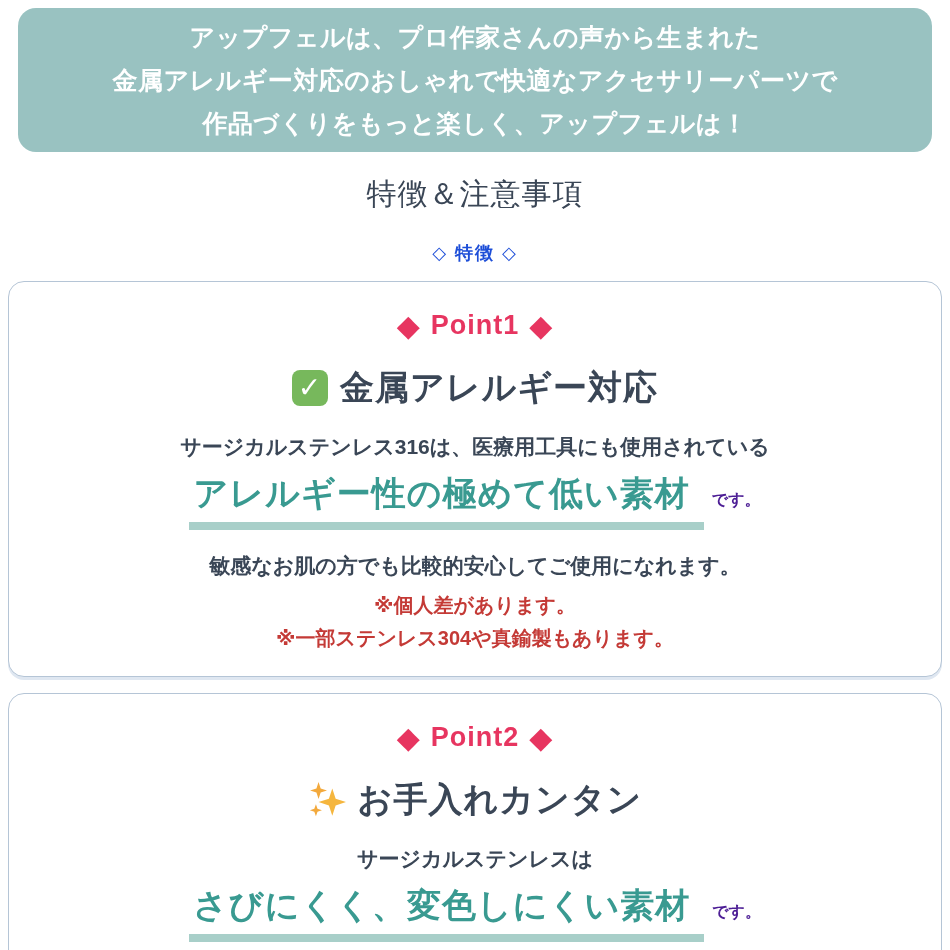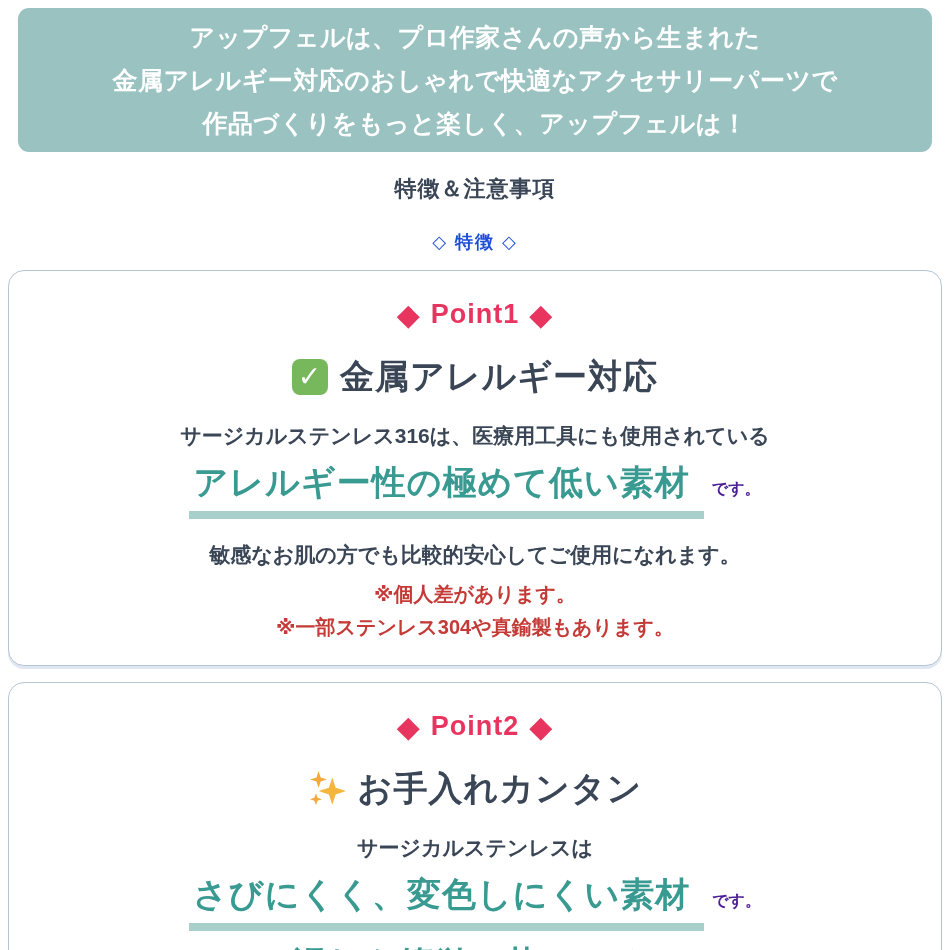--- a/index.html
+++ b/index.html
@@ -4,36 +4,36 @@
 <style>
   * { margin:0; padding:0; box-sizing:border-box; }
   html,body { width:950px; height:950px; background:#ffffff; overflow:hidden;
     font-family:"Liberation Sans","DejaVu Sans",sans-serif; }
 
   
   .banner{
     margin:8px 18px 0;
     height:144px;
     background:#99c2c1;
-    border-radius:11px;
+    border-radius:18px;
     color:#ffffff;
     font-weight:bold;
     font-size:25px;
     line-height:43px;
     text-align:center;
     display:flex; flex-direction:column; justify-content:center;
     letter-spacing:0.5px;
   }
 
   
   .section-title{
     margin-top:22px;
     text-align:center;
-    font-size:22px;
-    font-weight:700;
+    font-size:30px;
+    font-weight:400;
     color:#3a4656;
     letter-spacing:1px;
   }
   .section-sub{
     margin-top:26px;
     text-align:center;
     font-size:18px;
     font-weight:800;
     color:#1d4ed8;
     letter-spacing:2px;

